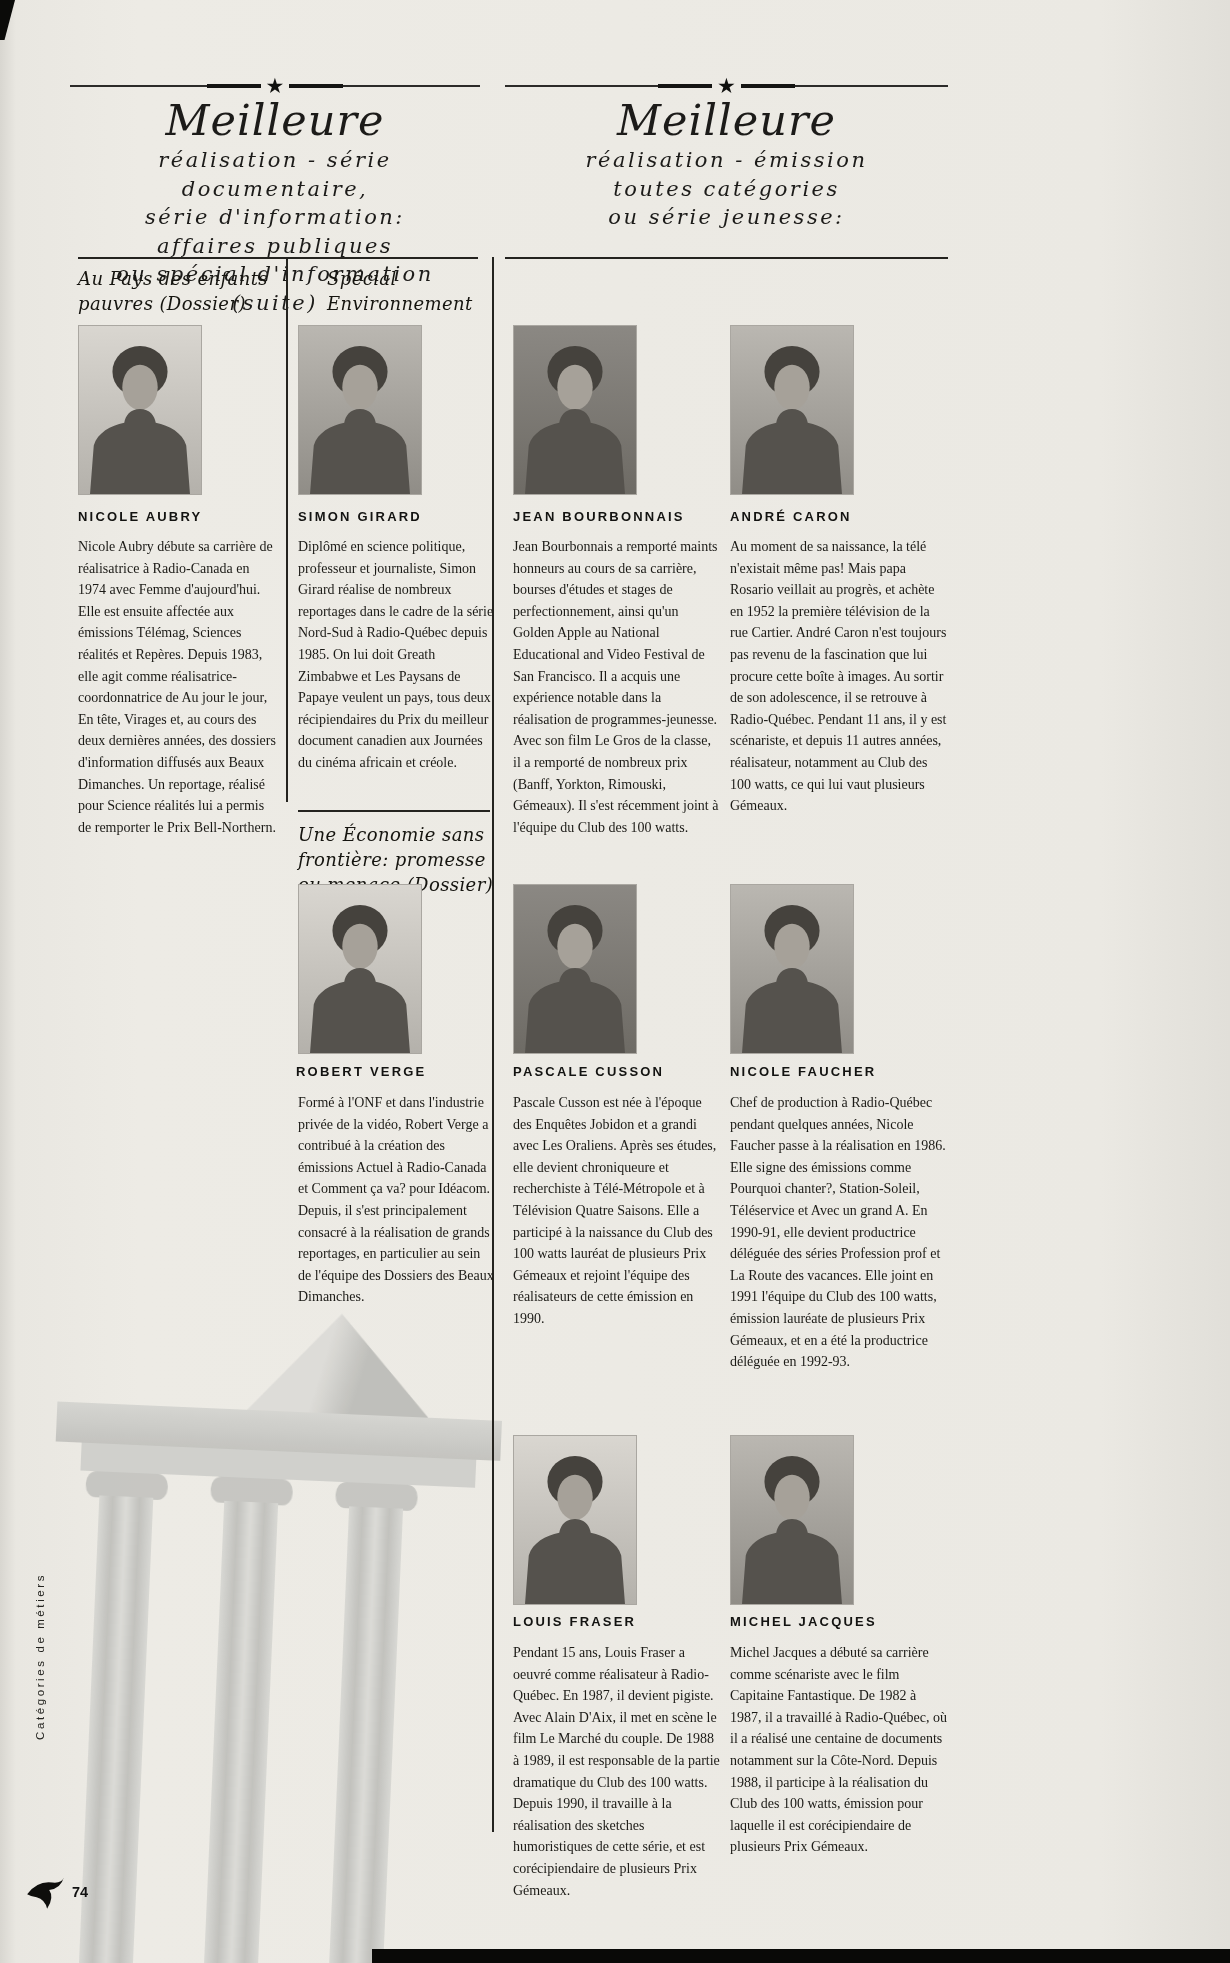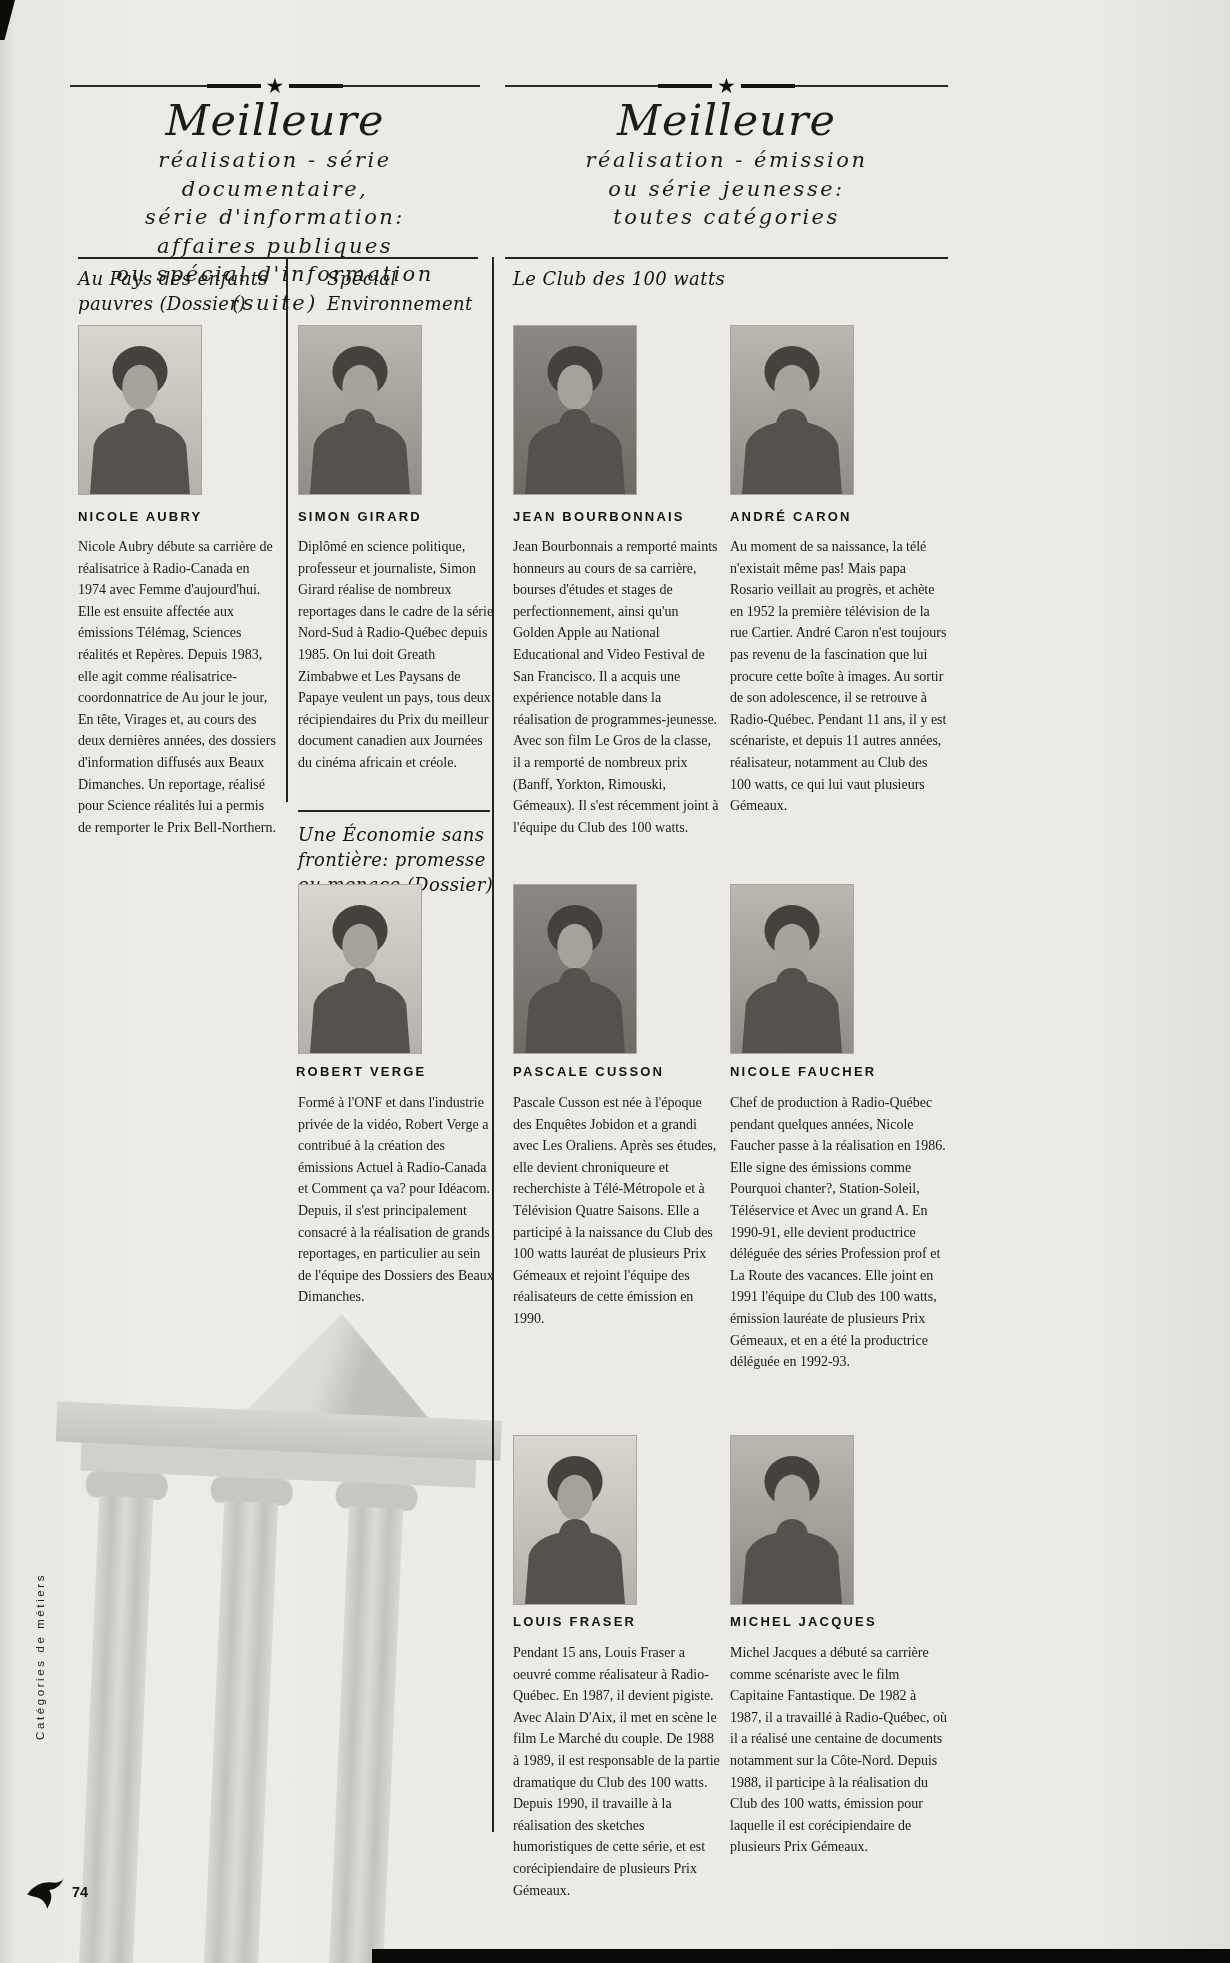--- a/index.html
+++ b/index.html
@@ -87,34 +87,33 @@
   <div class="hdr" style="left:505px;top:80px;width:443px;">
     <div class="starline">
       <div class="thin"></div>
         <div class="thick"></div>
       <span class="star">★</span>
       <div class="thick"></div>
         <div class="thin"></div>
     </div>
     <div class="script big">Meilleure</div>
     <div class="script sub">réalisation - émission</div>
+    <div class="script sub">toutes catégories</div>
     <div class="script sub">ou série jeunesse:</div>
-    <div class="script sub">toutes catégories</div>
   </div>
 
   <div class="rule" style="left:78px;top:257px;width:400px;"></div>
   <div class="rule" style="left:505px;top:257px;width:443px;"></div>
   <div class="vrule" style="left:286px;top:257px;height:545px;"></div>
   <div class="vrule" style="left:492px;top:257px;height:1575px;"></div>
   <div class="rule" style="left:298px;top:810px;width:192px;"></div>
 
   <div class="program" style="left:78px;top:266px;width:208px;">Au Pays des enfants pauvres (Dossier)</div>
   <div class="program" style="left:298px;top:266px;width:200px;margin-left:29px;">Spécial Environnement</div>
   <div class="program" style="left:298px;top:822px;width:208px;">Une Économie sans frontière: promesse ou menace (Dossier)</div>
-  <div class="program" style="left:513px;top:266px;width:430px;">Le Club des 100 watts</div>
 
   <div class="photo t1" style="left:78px;top:325px;">
       <svg viewBox="0 0 124 170">
         <use href="#sil"></use>
       </svg>
     </div>
   <div class="photo t2" style="left:298px;top:325px;">
       <svg viewBox="0 0 124 170">
         <use href="#sil"></use>
       </svg>

